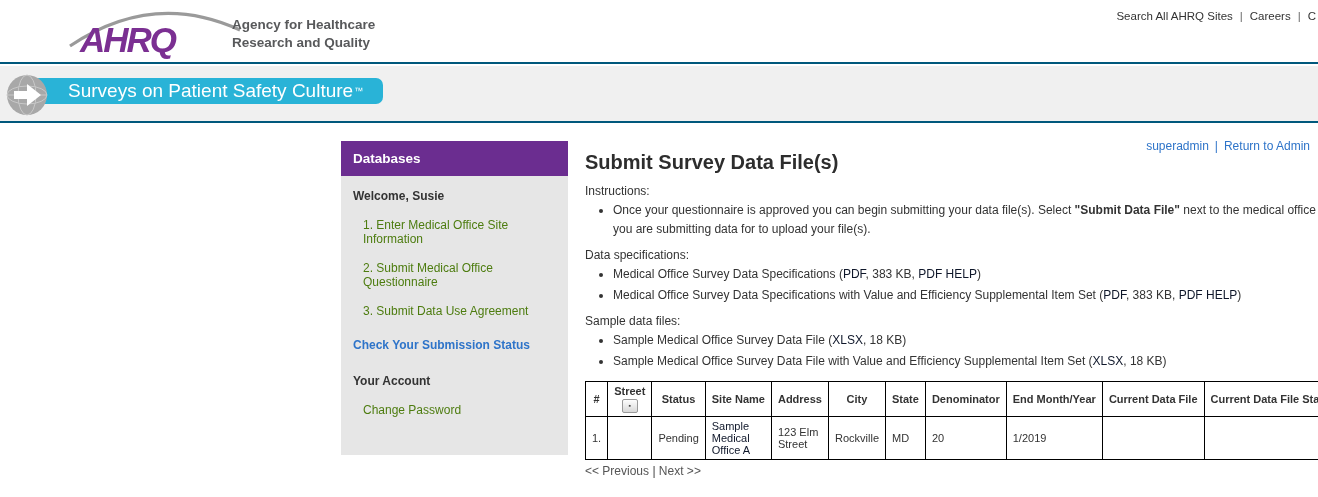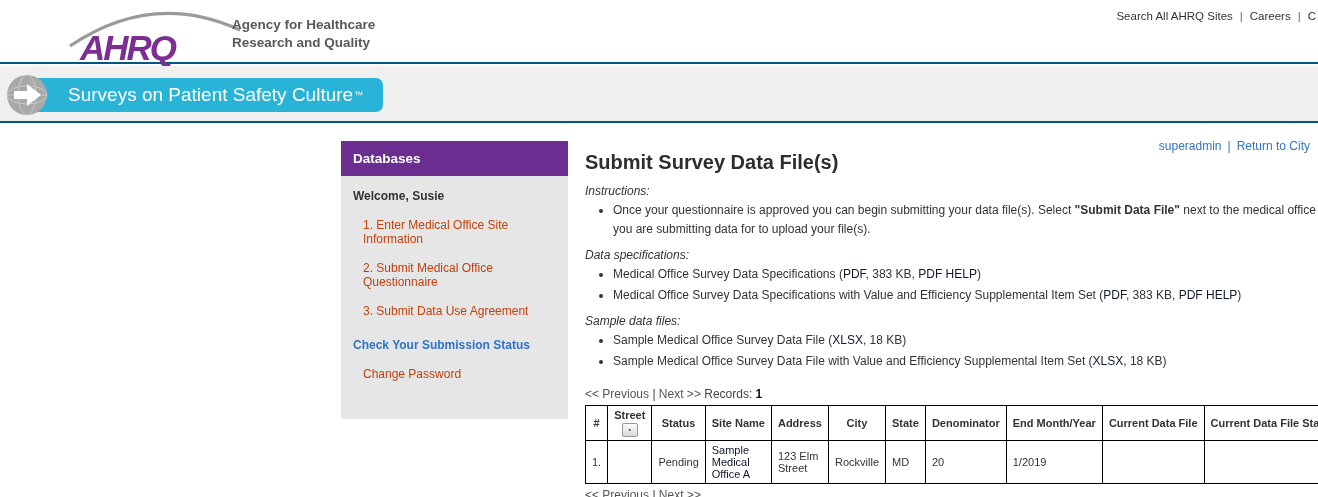--- a/index.html
+++ b/index.html
@@ -12,40 +12,40 @@
   
   .top-header {
     position:absolute; top:0; left:0; width:100%; height:64px;
     background:#fff; border-bottom:2px solid #00587c; box-sizing:border-box;
   }
   .logo { position:absolute; left:72px; top:2px; width:170px; height:60px; }
   .logo-swoosh { position:absolute; left:-4px; top:2px; }
   .logo-text {
     position:absolute; left:8px; top:18px;
     font-size:35px; font-weight:bold; font-style:italic;
-    color:#7b2f92; letter-spacing:-2px;margin-top:8px;
+    color:#7b2f92; letter-spacing:-2px;
   }
   .agency-name {
     position:absolute; left:232px; top:16px;
     font-size:13.5px; font-weight:bold; color:#58595b; line-height:1.3;
   }
   .utility-links {
     position:absolute; right:2px; top:10px; font-size:11.5px; color:#333;
     white-space:nowrap;
   }
   .utility-links a { color:#333; }
   .utility-links .sep { margin:0 7px; color:#666; }
 
   
   .banner-strip {
     position:absolute; top:66px; left:0; width:100%; height:57px;
     background:#f0f0f0; border-bottom:2px solid #00587c; box-sizing:border-box;
   }
   .banner-pill {
-    position:absolute; left:30px; top:12px; height:34px;
+    position:absolute; left:30px; top:12px; height:26px;
     background:#29b3d7; border-radius:7px;
     display:flex; align-items:center;
     padding:0 20px 0 38px; color:#fff; font-size:19px;
   }
   .banner-pill sup { font-size:9px; margin-left:1px; }
   .globe-icon { position:absolute; left:-24px; top:-4px; width:42px; height:42px; }
 
   
   .admin-bar {
     position:absolute; top:139px; right:8px; font-size:12px; white-space:nowrap;
@@ -60,28 +60,28 @@
   }
   .sb-header {
     background:#6b2d90; color:#fff; font-weight:bold; font-size:13.5px;
     padding:10px 12px;
   }
   .sb-row { padding:7px 12px; }
   .sb-welcome { font-weight:bold; color:#333; margin-top:6px; }
   .sb-section { margin-top:6px; }
   .sb-section a { color:#2e74c9; font-weight:bold; }
   .sb-sub { padding-left:22px; margin-top:1px; }
-  .sb-sub a { color:#c2410c; }
+  .sb-sub a { color:#4d7c0f; }
   .sb-sub.active { background:#fff; padding-top:9px; padding-bottom:9px; }
   .sb-heading { font-weight:bold; color:#333; margin-top:8px; }
 
   
   .content { position:absolute; left:585px; top:135px; width:733px; font-size:12px; }
   .page-title { font-size:20px; font-weight:bold; color:#2d2d2d; margin:16px 0 6px; }
-  .list-label { margin:10px 0 2px;font-style:italic; }
+  .list-label { margin:10px 0 2px; }
   .content ul { margin:3px 0 10px; padding-left:28px; line-height:1.55; }
   .content li { margin-bottom:2px; }
   .content a { color:#0f172a; }
   .bold { font-weight:bold; }
 
   .pagination { margin:16px 0 4px; color:#444; }
   .pagination .pg-link { color:#555; cursor:pointer; }
   .pagination .records-count { font-weight:bold; color:#111; }
   .pagination.bottom { margin:4px 0 10px; }
 
@@ -130,30 +130,31 @@
         <ellipse cx="21" cy="21" rx="9" ry="20" fill="none" stroke="#c8c8c8" stroke-width="1"></ellipse>
         <line x1="1" y1="21" x2="41" y2="21" stroke="#c8c8c8" stroke-width="1"></line>
         <path d="M8 17 h13 v-7 l14 11 -14 11 v-7 h-13 z" fill="#ffffff"></path>
       </svg>
       <span>Surveys on Patient Safety Culture</span>
         <sup>™</sup>
     </div>
   </div>
 
   <div class="admin-bar">
-    <a href="#">superadmin</a><span class="sep">|</span><a href="#">Return to City</a>
+    <a href="#">superadmin</a><span class="sep">|</span><a href="#">Return to Admin</a>
   </div>
 
   <div class="sidebar">
     <div class="sb-header">Databases</div>
     <div class="sb-row sb-welcome">Welcome, Susie</div>
     <div class="sb-row sb-sub"><a href="#">1. Enter Medical Office Site Information</a></div>
     <div class="sb-row sb-sub"><a href="#">2. Submit Medical Office Questionnaire</a></div>
     <div class="sb-row sb-sub"><a href="#">3. Submit Data Use Agreement</a></div>
     <div class="sb-row sb-section"><a href="#">Check Your Submission Status</a></div>
+    <div class="sb-row sb-heading">Your Account</div>
     <div class="sb-row sb-sub"><a href="#">Change Password</a></div>
     <div class="sb-row sb-sub"></div>
 
   </div>
 
   <div class="content">
     <div class="page-title">Submit Survey Data File(s)</div>
 
     <div class="list-label">Instructions:</div>
     <ul>
@@ -165,27 +166,20 @@
       <li><span>Medical Office Survey Data Specifications (</span><a href="#">PDF</a><span>, 383 KB, </span><a href="#">PDF HELP</a><span>)</span></li>
       <li><span>Medical Office Survey Data Specifications with Value and Efficiency Supplemental Item Set (</span><a href="#">PDF</a><span>, 383 KB, </span><a href="#">PDF HELP</a><span>)</span></li>
     </ul>
 
     <div class="list-label">Sample data files:</div>
     <ul>
       <li><span>Sample Medical Office Survey Data File (</span><a href="#">XLSX</a><span>, 18 KB)</span></li>
       <li><span>Sample Medical Office Survey Data File with Value and Efficiency Supplemental Item Set (</span><a href="#">XLSX</a><span>, 18 KB)</span></li>
     </ul>
 
-    <div class="pagination">
-      <span class="pg-link">&lt;&lt; Previous</span>
-      <span>|</span>
-      <span class="pg-link">Next &gt;&gt;</span>
-      <span>Records:</span>
-      <span class="records-count">1</span>
-    </div>
 
     <table class="data-table">
       <thead>
         <tr>
           <th>#</th>
           <th>
             <div>Street</div>
             <button class="sort-btn"><span>▪</span></button>
           </th>
           <th>Status</th>

